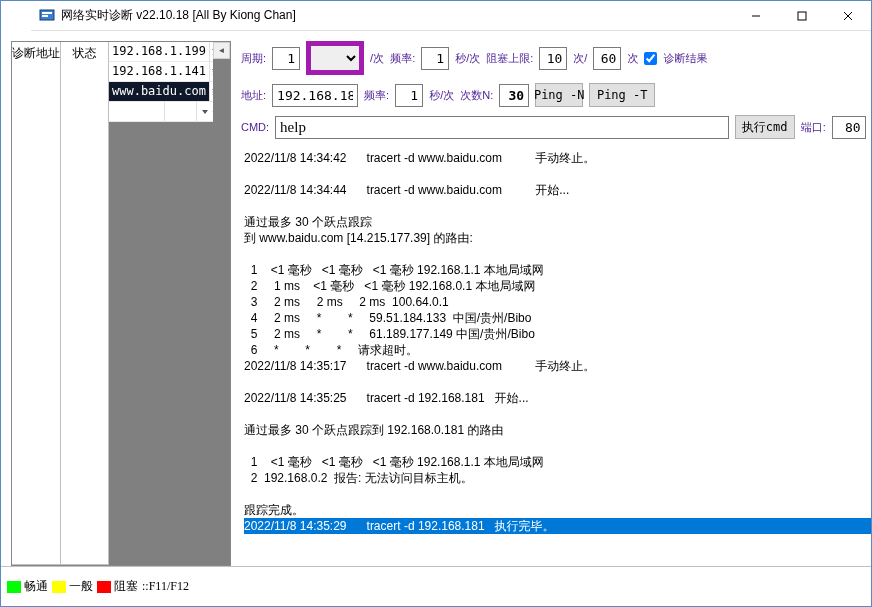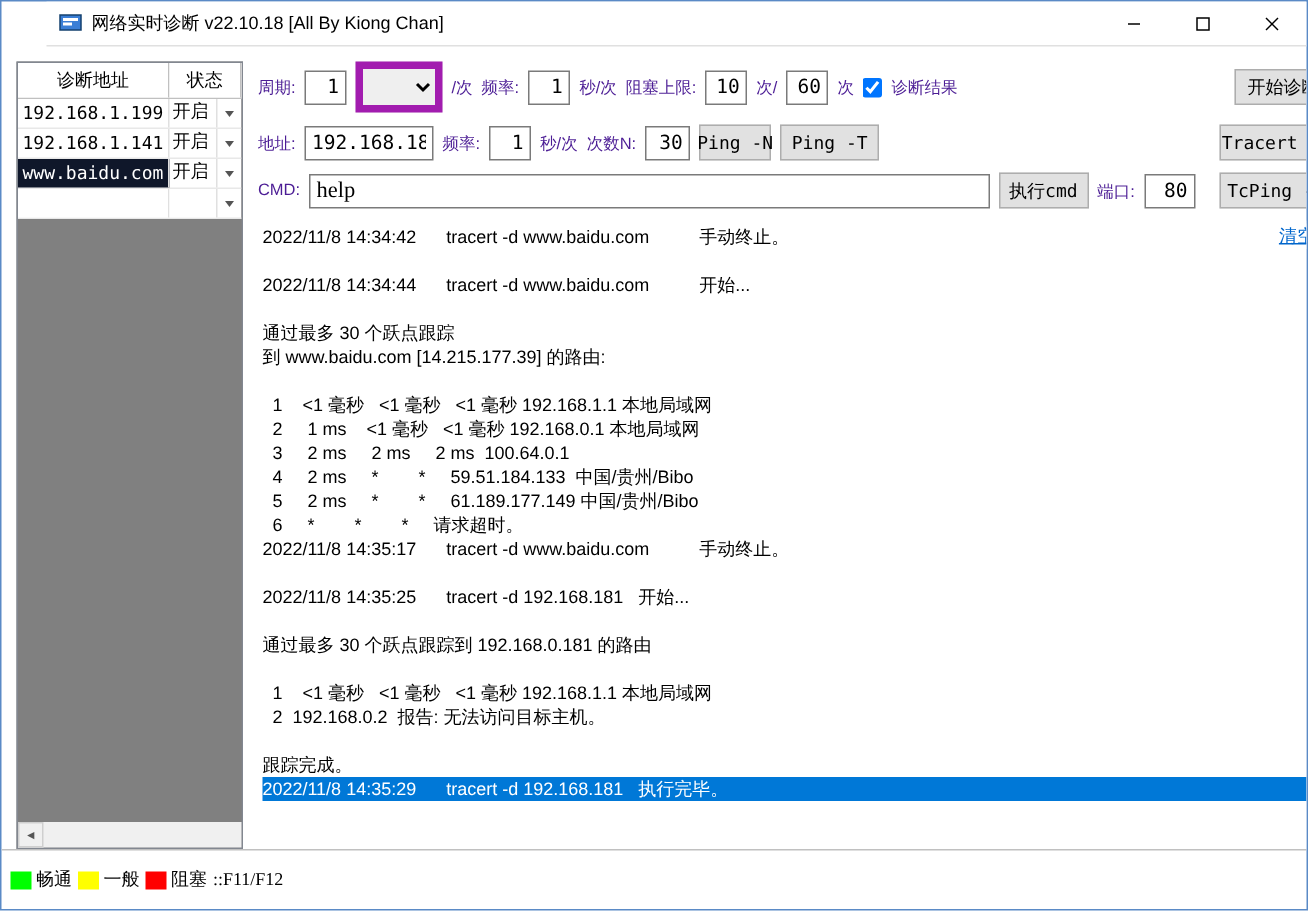--- a/index.html
+++ b/index.html
@@ -4,21 +4,21 @@
 <style>
 * { box-sizing: border-box; margin: 0; padding: 0; font-family: "Microsoft YaHei", SimSun, sans-serif; }
 body { background: #fff; width: 872px; height: 607px; overflow: hidden; border: 1px solid #5a8ac6; display: flex; flex-direction: column; }
 .titlebar { height: 30px; display: flex; align-items: center; padding: 0 0 0 8px; background: #fff; border-bottom: 1px solid #e0e0e0; margin-left: 30px; }
 .titlebar .app-icon { width: 16px; height: 16px; margin-right: 6px; }
 .titlebar .title { font-size: 12px; color: #000; flex: 1; }
 .winbtns { display: flex; }
 .winbtn { width: 46px; height: 30px; display: flex; align-items: center; justify-content: center; color: #333; font-size: 10px; }
 
 .content { flex: 1; display: flex; padding: 10px 10px 0 10px; gap: 10px; overflow: hidden; }
-.left { width: 220px; display: flex; flex-direction: column; border: 1px solid #828790; background: #808080; }
+.left { width: 220px; display: flex; flex-direction: row; border: 1px solid #828790; background: #808080; }
 .grid-header { display: flex; background: #fff; border-bottom: 1px solid #c0c0c0; }
 .grid-header div { font-size: 12px; text-align: center; padding: 3px 0; border-right: 1px solid #c0c0c0; background:#fff;}
 .col-addr { flex: 1; }
 .col-state { width: 48px; }
 .grid-body { background: #808080; flex: 1; overflow: auto; }
 .grid-row { display: flex; background: #fff; border-bottom: 1px solid #e8e8e8; height: 20px; }
 .grid-row.selected .cell-addr { background: #0f172a; color: #fff; }
 .cell-addr { flex: 1; font-size: 12px; font-family: SimSun, monospace; padding: 0 3px; height: 100%; line-height: 19px; border-right:1px solid #e0e0e0;}
 .cell-state { width: 32px; font-size: 12px; font-family: SimSun; padding: 0 2px; border-right:1px solid #e0e0e0;}
 .cell-dd { width: 16px; display:flex; align-items:center; justify-content:center; }
@@ -140,21 +140,21 @@
       <button class="btn" style="width:66px">开始诊断</button>
     </div>
 
     <div class="ctrl-row">
       <span class="lbl">地址:</span>
       <input class="inp left-align" style="width: 86px;" value="192.168.181">
       <span class="lbl">频率:</span>
       <input class="inp" style="width: 28px;" value="1">
       <span class="lbl">秒/次</span>
       <span class="lbl">次数N:</span>
-      <input class="inp" style="width: 30px;" value="30">
+      <input class="inp" style="width: 30px; font-weight: bold;" value="30">
       <button class="btn" style="width:48px">Ping -N</button>
       <button class="btn" style="width:66px">Ping -T</button>
       <span style="flex:1"></span>
       <button class="btn" style="width:76px">Tracert -D</button>
     </div>
 
     <div class="ctrl-row">
       <span class="lbl">CMD:</span>
       <input class="inp left-align" style="flex: 1 1 0%; font-family: SimSun; font-size: 15px;" value="help">
       <button class="btn" style="width:60px">执行cmd</button>

